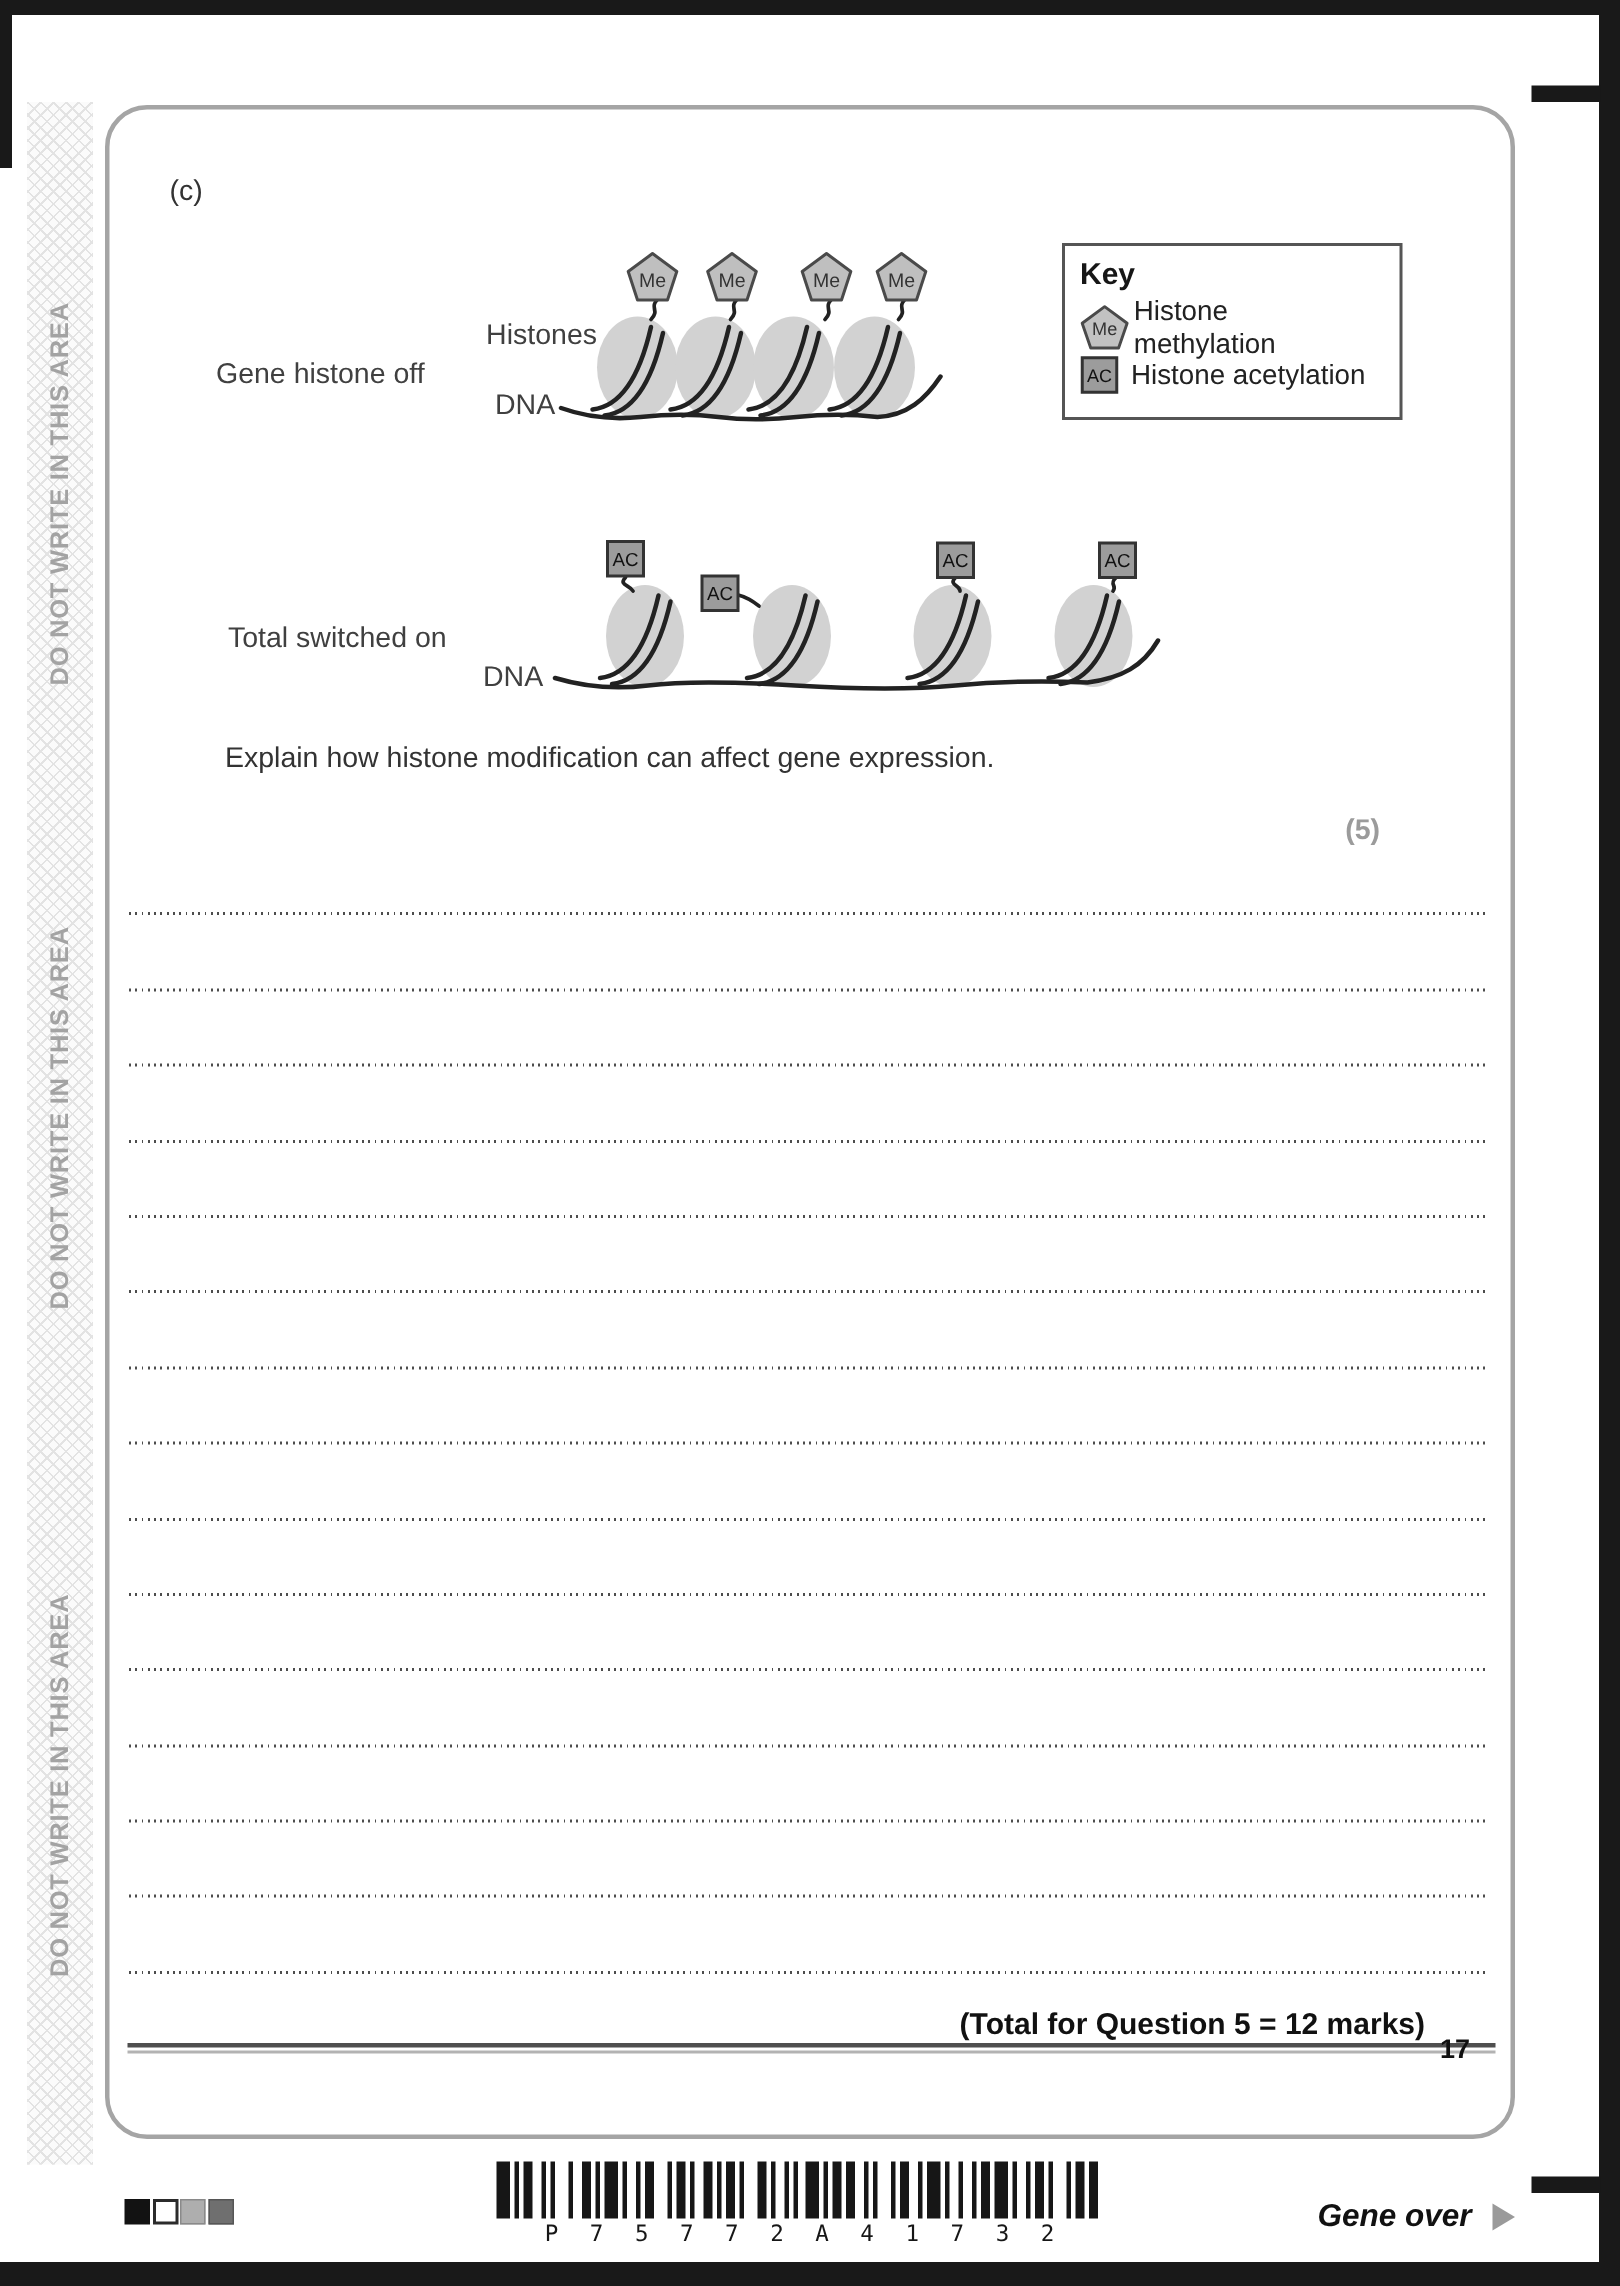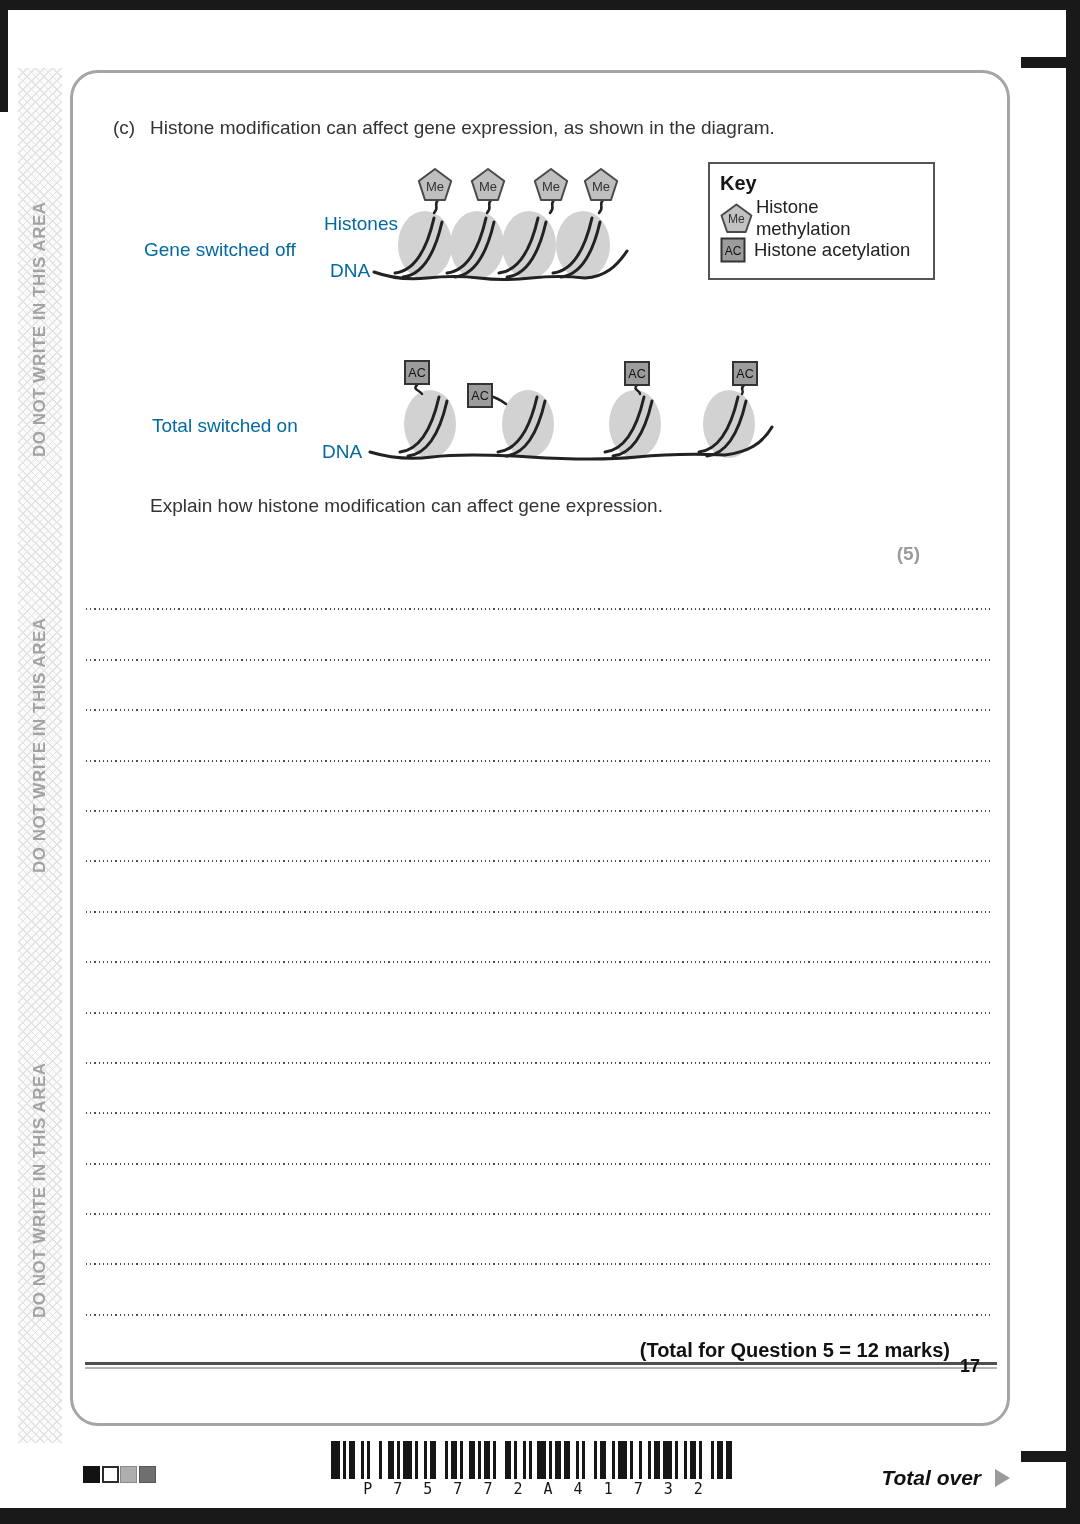--- a/index.html
+++ b/index.html
@@ -27,21 +27,21 @@
   
   .panel{left:70px;top:70px;width:940px;height:1356px;border:3.5px solid #a5a5a5;
     border-radius:28px;box-sizing:border-box;background:transparent;}
 
   .q-row{left:113px;top:117px;width:860px;font-size:19px;color:#333;display:flex;}
   .q-part{width:37px;flex:none;}
   .prompt{left:150px;top:493px;font-size:19px;line-height:26px;color:#333;}
   .marks{left:800px;top:543px;width:120px;text-align:right;font-weight:bold;
     font-size:19px;color:#9b9b9b;}
 
-  .diagram-label{position:absolute;font-size:19px;color:#0369a1;}
+  .diagram-label{position:absolute;font-size:19px;color:#404040;}
 
   
   .key-box{left:708px;top:162px;width:227px;height:118px;border:2px solid #555;
     box-sizing:border-box;background:#fff;padding:8px 20px 0 10px;}
   .key-title{font-size:20px;font-weight:bold;color:#161616;margin-bottom:7px;}
   .key-row{display:flex;align-items:center;gap:3px;height:32px;font-size:18.5px;color:#222;}
 
   
   .answer-area{left:86px;top:560px;width:906px;}
   .answer-line{height:50.4px;background-image:repeating-linear-gradient(90deg,#4d4d4d 0 1.2px,transparent 1.2px 4.2px);
@@ -82,25 +82,24 @@
 
 <div class="abs margin-strip"></div>
 <div class="margin-warning" style="top:178px;height:302px;">DO NOT WRITE IN THIS AREA</div>
 <div class="margin-warning" style="top:600px;height:290px;">DO NOT WRITE IN THIS AREA</div>
 <div class="margin-warning" style="top:1045px;height:290px;">DO NOT WRITE IN THIS AREA</div>
 
 <div class="abs panel"></div>
 
 <div class="abs q-row">
   <span class="q-part">(c)</span>
-  <span>Histone modification can affect gene expression, as shown in the diagram.</span>
 </div>
 
 <div class="diagram-label" style="left:280px;top:213px;width:118px;text-align:right;">Histones</div>
-<div class="diagram-label" style="left:144px;top:239px;">Gene switched off</div>
+<div class="diagram-label" style="left:144px;top:239px;">Gene histone off</div>
 <div class="diagram-label" style="left:330px;top:260px;">DNA</div>
 
 <svg class="abs" style="left:360px;top:158px;" width="300" height="140" viewBox="360 158 300 140">
   <g stroke="none">
     <ellipse cx="425" cy="245" rx="27" ry="34" fill="#d2d2d2"></ellipse>
     <ellipse cx="477" cy="245" rx="27" ry="34" fill="#d2d2d2"></ellipse>
     <ellipse cx="529" cy="245" rx="27" ry="34" fill="#d2d2d2"></ellipse>
     <ellipse cx="583" cy="245" rx="27" ry="34" fill="#d2d2d2"></ellipse>
   </g>
   <g fill="none" stroke="#222" stroke-width="3" stroke-linecap="round">
@@ -227,15 +226,15 @@
   <span class="cal cal-4"></span>
 </div>
 
 <div class="abs barcode">
   <div id="barcode-bars"><span style="display: inline-block; height: 38px; vertical-align: top; width: 8.9781px; background: rgb(22, 22, 22);"></span><span style="display: inline-block; height: 38px; vertical-align: top; width: 2.9927px; background: transparent;"></span><span style="display: inline-block; height: 38px; vertical-align: top; width: 2.9927px; background: rgb(22, 22, 22);"></span><span style="display: inline-block; height: 38px; vertical-align: top; width: 2.9927px; background: transparent;"></span><span style="display: inline-block; height: 38px; vertical-align: top; width: 5.9854px; background: rgb(22, 22, 22);"></span><span style="display: inline-block; height: 38px; vertical-align: top; width: 5.9854px; background: transparent;"></span><span style="display: inline-block; height: 38px; vertical-align: top; width: 2.9927px; background: rgb(22, 22, 22);"></span><span style="display: inline-block; height: 38px; vertical-align: top; width: 2.9927px; background: transparent;"></span><span style="display: inline-block; height: 38px; vertical-align: top; width: 2.9927px; background: rgb(22, 22, 22);"></span><span style="display: inline-block; height: 38px; vertical-align: top; width: 8.9781px; background: transparent;"></span><span style="display: inline-block; height: 38px; vertical-align: top; width: 2.9927px; background: rgb(22, 22, 22);"></span><span style="display: inline-block; height: 38px; vertical-align: top; width: 5.9854px; background: transparent;"></span><span style="display: inline-block; height: 38px; vertical-align: top; width: 5.9854px; background: rgb(22, 22, 22);"></span><span style="display: inline-block; height: 38px; vertical-align: top; width: 2.9927px; background: transparent;"></span><span style="display: inline-block; height: 38px; vertical-align: top; width: 2.9927px; background: rgb(22, 22, 22);"></span><span style="display: inline-block; height: 38px; vertical-align: top; width: 2.9927px; background: transparent;"></span><span style="display: inline-block; height: 38px; vertical-align: top; width: 8.9781px; background: rgb(22, 22, 22);"></span><span style="display: inline-block; height: 38px; vertical-align: top; width: 2.9927px; background: transparent;"></span><span style="display: inline-block; height: 38px; vertical-align: top; width: 2.9927px; background: rgb(22, 22, 22);"></span><span style="display: inline-block; height: 38px; vertical-align: top; width: 5.9854px; background: transparent;"></span><span style="display: inline-block; height: 38px; vertical-align: top; width: 2.9927px; background: rgb(22, 22, 22);"></span><span style="display: inline-block; height: 38px; vertical-align: top; width: 2.9927px; background: transparent;"></span><span style="display: inline-block; height: 38px; vertical-align: top; width: 5.9854px; background: rgb(22, 22, 22);"></span><span style="display: inline-block; height: 38px; vertical-align: top; width: 8.9781px; background: transparent;"></span><span style="display: inline-block; height: 38px; vertical-align: top; width: 2.9927px; background: rgb(22, 22, 22);"></span><span style="display: inline-block; height: 38px; vertical-align: top; width: 2.9927px; background: transparent;"></span><span style="display: inline-block; height: 38px; vertical-align: top; width: 5.9854px; background: rgb(22, 22, 22);"></span><span style="display: inline-block; height: 38px; vertical-align: top; width: 2.9927px; background: transparent;"></span><span style="display: inline-block; height: 38px; vertical-align: top; width: 2.9927px; background: rgb(22, 22, 22);"></span><span style="display: inline-block; height: 38px; vertical-align: top; width: 5.9854px; background: transparent;"></span><span style="display: inline-block; height: 38px; vertical-align: top; width: 5.9854px; background: rgb(22, 22, 22);"></span><span style="display: inline-block; height: 38px; vertical-align: top; width: 2.9927px; background: transparent;"></span><span style="display: inline-block; height: 38px; vertical-align: top; width: 2.9927px; background: rgb(22, 22, 22);"></span><span style="display: inline-block; height: 38px; vertical-align: top; width: 2.9927px; background: transparent;"></span><span style="display: inline-block; height: 38px; vertical-align: top; width: 5.9854px; background: rgb(22, 22, 22);"></span><span style="display: inline-block; height: 38px; vertical-align: top; width: 2.9927px; background: transparent;"></span><span style="display: inline-block; height: 38px; vertical-align: top; width: 2.9927px; background: rgb(22, 22, 22);"></span><span style="display: inline-block; height: 38px; vertical-align: top; width: 8.9781px; background: transparent;"></span><span style="display: inline-block; height: 38px; vertical-align: top; width: 5.9854px; background: rgb(22, 22, 22);"></span><span style="display: inline-block; height: 38px; vertical-align: top; width: 2.9927px; background: transparent;"></span><span style="display: inline-block; height: 38px; vertical-align: top; width: 2.9927px; background: rgb(22, 22, 22);"></span><span style="display: inline-block; height: 38px; vertical-align: top; width: 5.9854px; background: transparent;"></span><span style="display: inline-block; height: 38px; vertical-align: top; width: 2.9927px; background: rgb(22, 22, 22);"></span><span style="display: inline-block; height: 38px; vertical-align: top; width: 2.9927px; background: transparent;"></span><span style="display: inline-block; height: 38px; vertical-align: top; width: 2.9927px; background: rgb(22, 22, 22);"></span><span style="display: inline-block; height: 38px; vertical-align: top; width: 5.9854px; background: transparent;"></span><span style="display: inline-block; height: 38px; vertical-align: top; width: 8.9781px; background: rgb(22, 22, 22);"></span><span style="display: inline-block; height: 38px; vertical-align: top; width: 2.9927px; background: transparent;"></span><span style="display: inline-block; height: 38px; vertical-align: top; width: 2.9927px; background: rgb(22, 22, 22);"></span><span style="display: inline-block; height: 38px; vertical-align: top; width: 2.9927px; background: transparent;"></span><span style="display: inline-block; height: 38px; vertical-align: top; width: 5.9854px; background: rgb(22, 22, 22);"></span><span style="display: inline-block; height: 38px; vertical-align: top; width: 2.9927px; background: transparent;"></span><span style="display: inline-block; height: 38px; vertical-align: top; width: 5.9854px; background: rgb(22, 22, 22);"></span><span style="display: inline-block; height: 38px; vertical-align: top; width: 5.9854px; background: transparent;"></span><span style="display: inline-block; height: 38px; vertical-align: top; width: 2.9927px; background: rgb(22, 22, 22);"></span><span style="display: inline-block; height: 38px; vertical-align: top; width: 2.9927px; background: transparent;"></span><span style="display: inline-block; height: 38px; vertical-align: top; width: 2.9927px; background: rgb(22, 22, 22);"></span><span style="display: inline-block; height: 38px; vertical-align: top; width: 8.9781px; background: transparent;"></span><span style="display: inline-block; height: 38px; vertical-align: top; width: 2.9927px; background: rgb(22, 22, 22);"></span><span style="display: inline-block; height: 38px; vertical-align: top; width: 2.9927px; background: transparent;"></span><span style="display: inline-block; height: 38px; vertical-align: top; width: 5.9854px; background: rgb(22, 22, 22);"></span><span style="display: inline-block; height: 38px; vertical-align: top; width: 5.9854px; background: transparent;"></span><span style="display: inline-block; height: 38px; vertical-align: top; width: 2.9927px; background: rgb(22, 22, 22);"></span><span style="display: inline-block; height: 38px; vertical-align: top; width: 2.9927px; background: transparent;"></span><span style="display: inline-block; height: 38px; vertical-align: top; width: 8.9781px; background: rgb(22, 22, 22);"></span><span style="display: inline-block; height: 38px; vertical-align: top; width: 2.9927px; background: transparent;"></span><span style="display: inline-block; height: 38px; vertical-align: top; width: 2.9927px; background: rgb(22, 22, 22);"></span><span style="display: inline-block; height: 38px; vertical-align: top; width: 5.9854px; background: transparent;"></span><span style="display: inline-block; height: 38px; vertical-align: top; width: 2.9927px; background: rgb(22, 22, 22);"></span><span style="display: inline-block; height: 38px; vertical-align: top; width: 5.9854px; background: transparent;"></span><span style="display: inline-block; height: 38px; vertical-align: top; width: 2.9927px; background: rgb(22, 22, 22);"></span><span style="display: inline-block; height: 38px; vertical-align: top; width: 2.9927px; background: transparent;"></span><span style="display: inline-block; height: 38px; vertical-align: top; width: 5.9854px; background: rgb(22, 22, 22);"></span><span style="display: inline-block; height: 38px; vertical-align: top; width: 2.9927px; background: transparent;"></span><span style="display: inline-block; height: 38px; vertical-align: top; width: 8.9781px; background: rgb(22, 22, 22);"></span><span style="display: inline-block; height: 38px; vertical-align: top; width: 2.9927px; background: transparent;"></span><span style="display: inline-block; height: 38px; vertical-align: top; width: 2.9927px; background: rgb(22, 22, 22);"></span><span style="display: inline-block; height: 38px; vertical-align: top; width: 5.9854px; background: transparent;"></span><span style="display: inline-block; height: 38px; vertical-align: top; width: 2.9927px; background: rgb(22, 22, 22);"></span><span style="display: inline-block; height: 38px; vertical-align: top; width: 2.9927px; background: transparent;"></span><span style="display: inline-block; height: 38px; vertical-align: top; width: 5.9854px; background: rgb(22, 22, 22);"></span><span style="display: inline-block; height: 38px; vertical-align: top; width: 2.9927px; background: transparent;"></span><span style="display: inline-block; height: 38px; vertical-align: top; width: 2.9927px; background: rgb(22, 22, 22);"></span><span style="display: inline-block; height: 38px; vertical-align: top; width: 8.9781px; background: transparent;"></span><span style="display: inline-block; height: 38px; vertical-align: top; width: 2.9927px; background: rgb(22, 22, 22);"></span><span style="display: inline-block; height: 38px; vertical-align: top; width: 2.9927px; background: transparent;"></span><span style="display: inline-block; height: 38px; vertical-align: top; width: 5.9854px; background: rgb(22, 22, 22);"></span><span style="display: inline-block; height: 38px; vertical-align: top; width: 2.9927px; background: transparent;"></span><span style="display: inline-block; height: 38px; vertical-align: top; width: 5.9854px; background: rgb(22, 22, 22);"></span><span style="display: inline-block; height: 38px; vertical-align: top; width: 8.9781px; background: transparent;"></span></div>
   <div class="barcode-text">P 7 5 7 7 2 A 4 1 7 3 2</div>
 </div>
 
 <div class="abs page-number">17</div>
 <div class="abs turnover">
-  <span class="turnover-label">Total over</span>
+  <span class="turnover-label">Gene over</span>
   <span class="turnover-arrow"></span>
 </div>
 
 </body></html>

